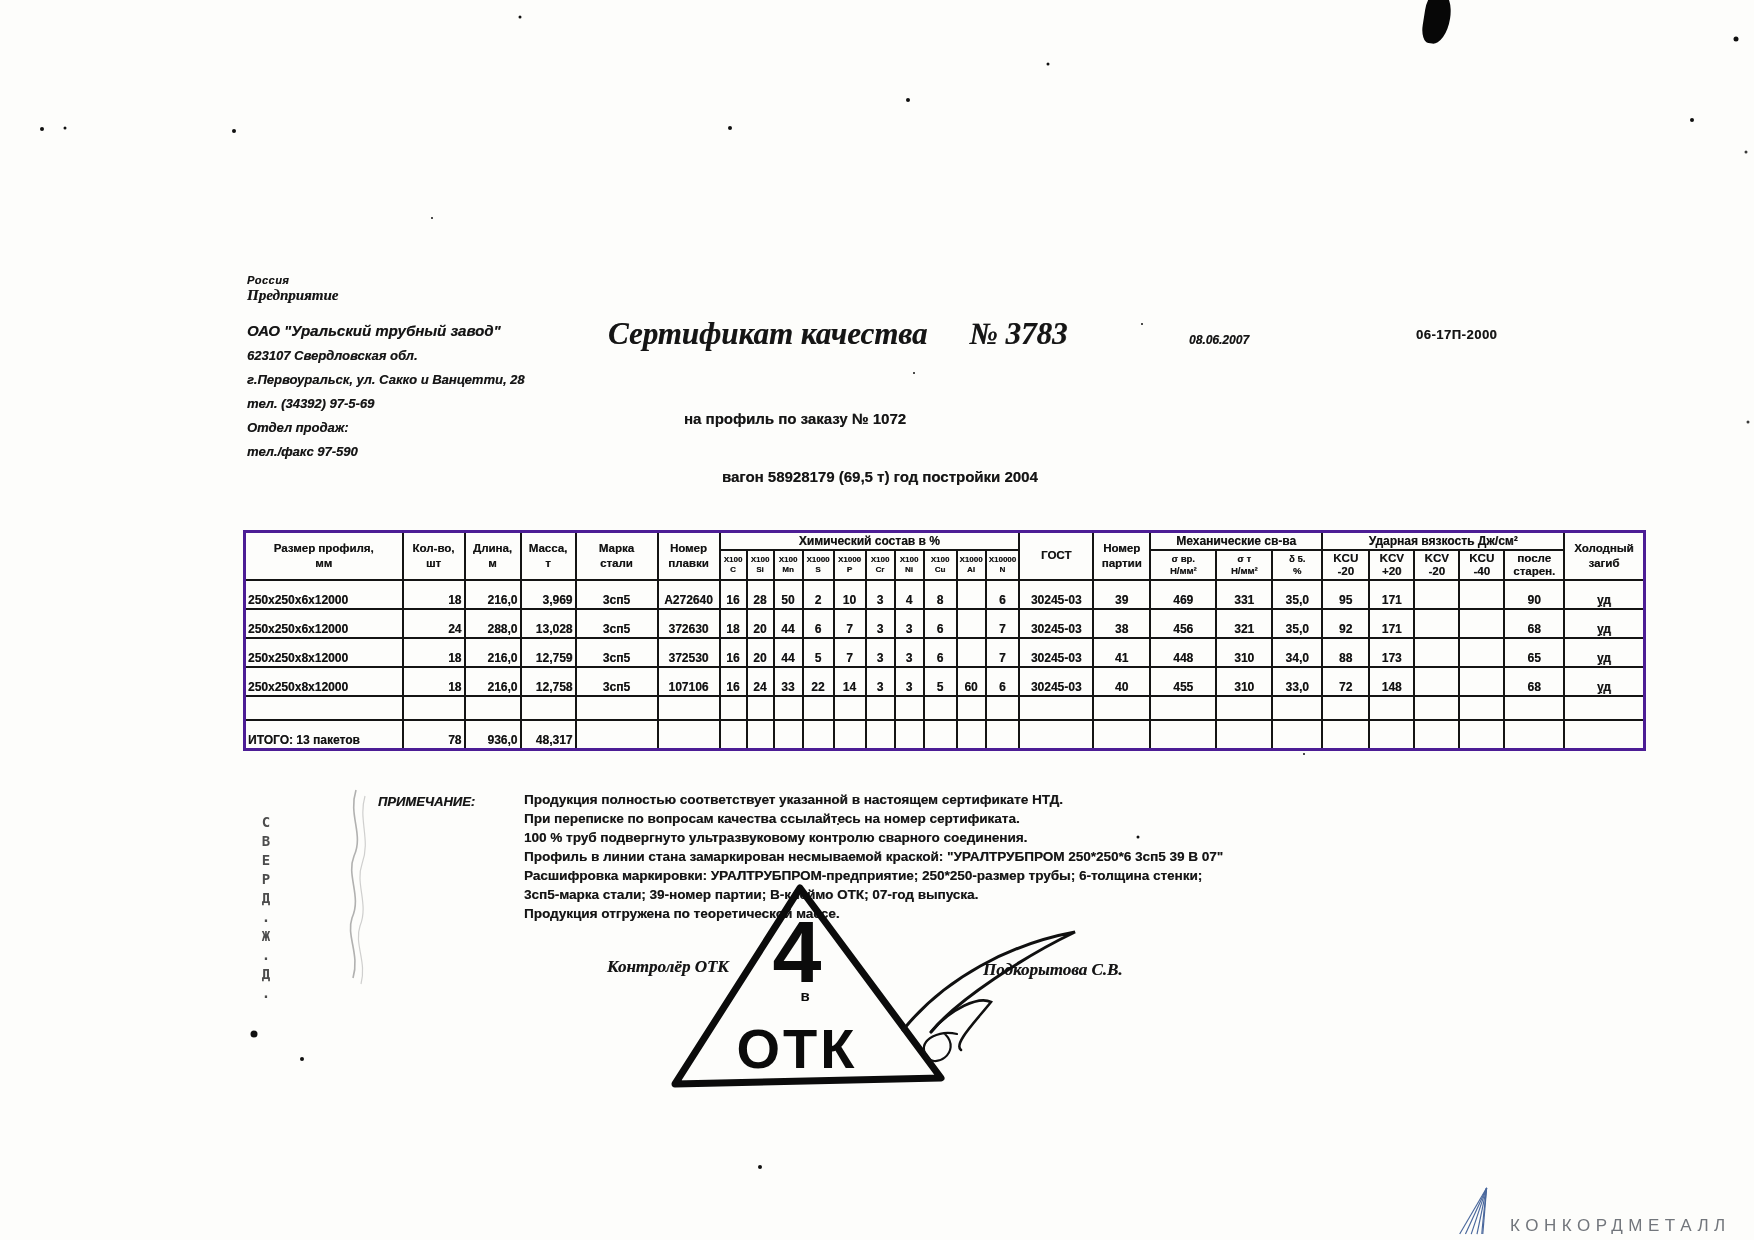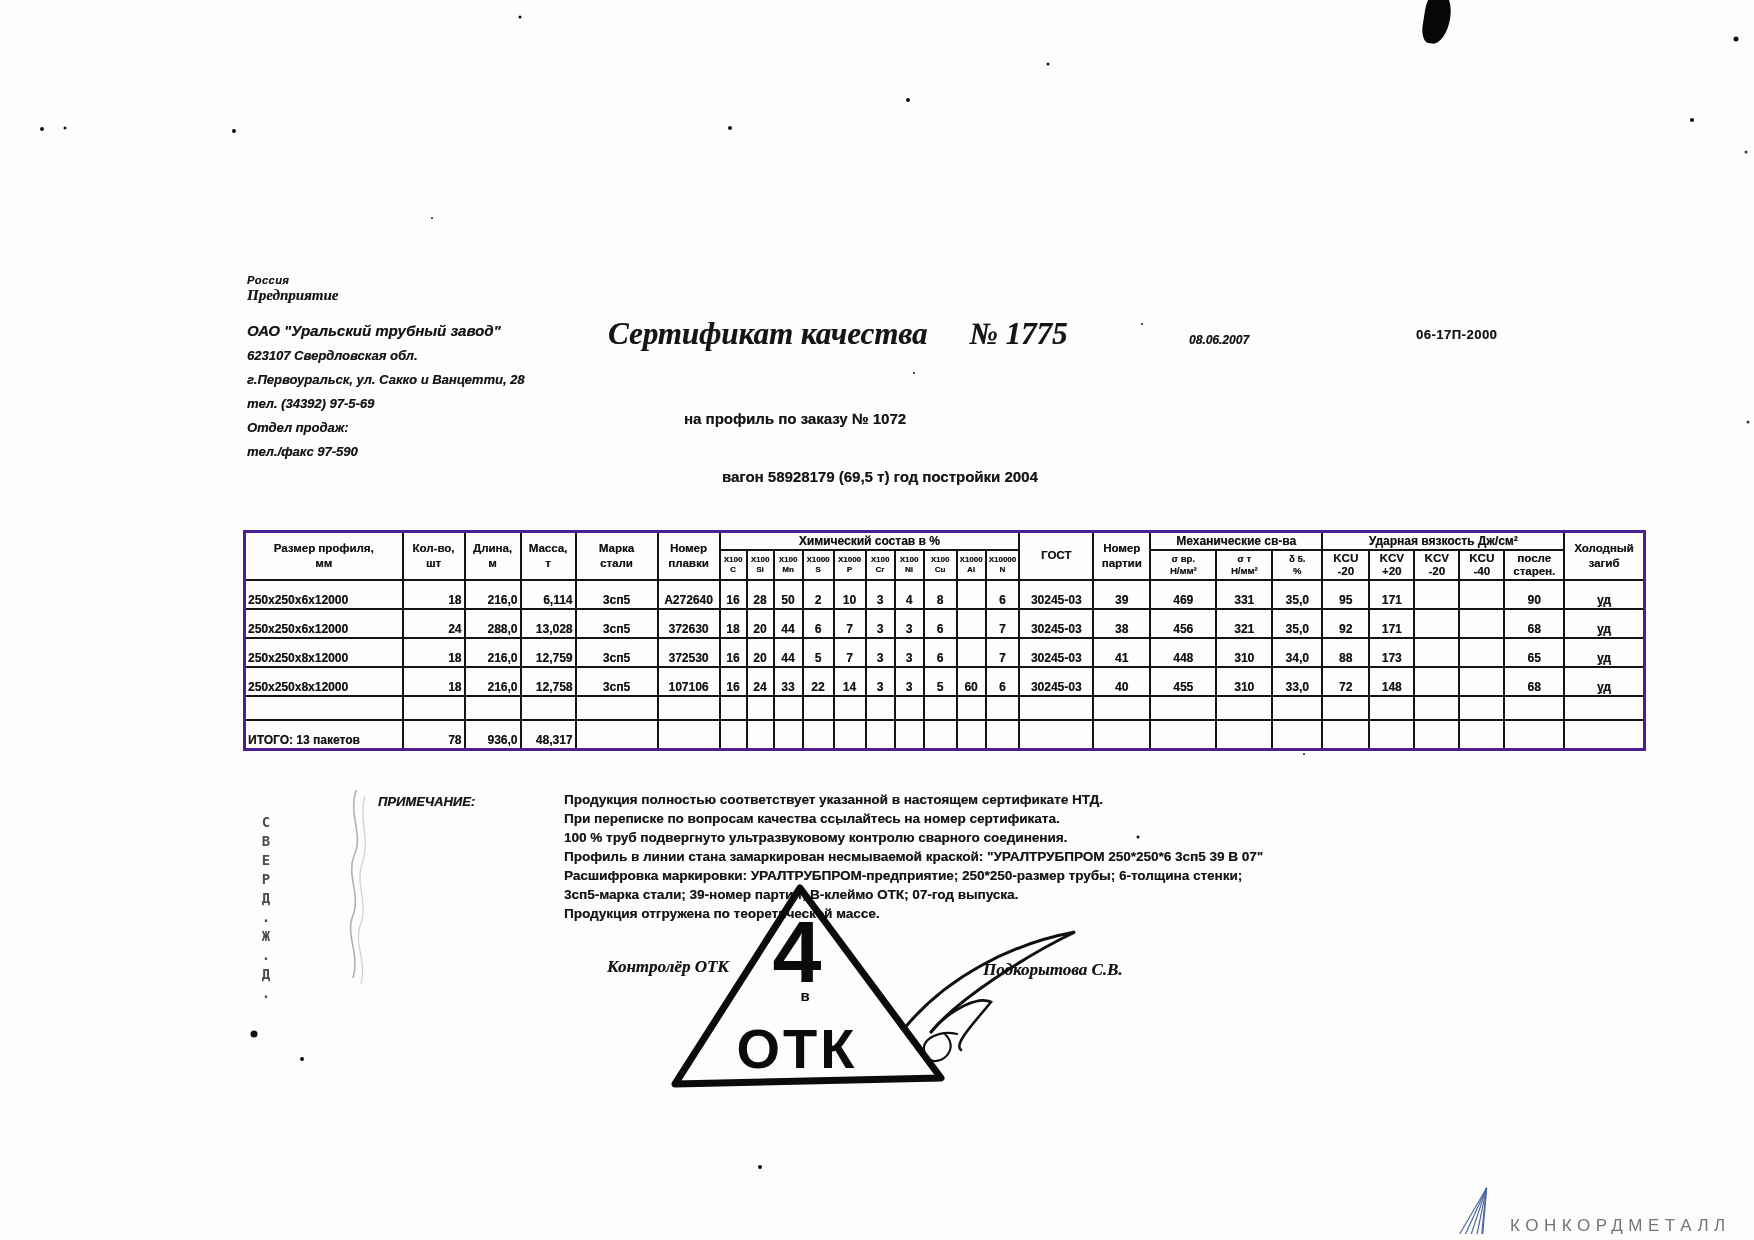--- a/index.html
+++ b/index.html
@@ -37,21 +37,21 @@
   .th-impact{font-size:11.5px;line-height:1.15;}
   tbody td{height:25px;font-size:12px;vertical-align:bottom;}
   .row-empty td{height:20px;}
   .c-left{text-align:left;padding-left:6px;border-radius:9px;}
   .c-right{text-align:right;padding-right:5px;}
   .c-center{text-align:center;}
   .c-ud{text-align:center;text-decoration:underline;}
 
   
   .notes-label{position:absolute;left:378px;top:794px;font-size:13px;font-weight:bold;font-style:italic;}
-  .notes{position:absolute;left:564px;top:790px;font-size:13.5px;font-weight:bold;line-height:19px;white-space:nowrap;}
+  .notes{position:absolute;left:524px;top:790px;font-size:13.5px;font-weight:bold;line-height:19px;white-space:nowrap;}
 
   
   .ctrl-label{position:absolute;left:607px;top:957px;font-family:"Liberation Serif",serif;
     font-style:italic;font-weight:bold;font-size:17px;}
   .signer{position:absolute;left:983px;top:960px;font-family:"Liberation Serif",serif;
     font-style:italic;font-weight:bold;font-size:17px;}
   .stamp{position:absolute;left:645px;top:882px;}
 
   
   .side-text{position:absolute;left:258px;top:814px;writing-mode:vertical-lr;text-orientation:upright;
@@ -88,21 +88,21 @@
   <div class="addr">623107 Свердловская обл.</div>
   <div class="addr">г.Первоуральск, ул. Сакко и Ванцетти, 28</div>
   <div class="addr">тел. (34392) 97-5-69</div>
   <div class="addr">Отдел продаж:</div>
   <div class="addr">тел./факс 97-590</div>
 </div>
 
 <div class="doc-code smudge">06-17П-2000</div>
 
 <div class="cert-title smudge">
-  <span>Сертификат качества</span><span class="cert-no">№ 1775</span>
+  <span>Сертификат качества</span><span class="cert-no">№ 3783</span>
 </div>
 <div class="cert-date smudge">08.06.2007</div>
 <div class="subtitle smudge">на профиль по заказу № 1072</div>
 <div class="wagon smudge">вагон 58928179 (69,5 т) год постройки 2004</div>
 
 <table class="cert smudge">
   <colgroup>
       <col style="width: 158px;">
       <col style="width: 62px;">
       <col style="width: 56px;">
@@ -191,21 +191,21 @@
 -40</th>
         <th class="th-sub th-impact">после
 старен.</th>
       </tr>
   </thead>
   <tbody>
       <tr class="row-data">
         <td class="c-left">250х250х6х12000</td>
         <td class="c-right">18</td>
         <td class="c-right">216,0</td>
-        <td class="c-right">6,114</td>
+        <td class="c-right">3,969</td>
         <td class="c-center">3сп5</td>
         <td class="c-center">А272640</td>
         <td class="c-center">16</td>
         <td class="c-center">28</td>
         <td class="c-center">50</td>
         <td class="c-center">2</td>
         <td class="c-center">10</td>
         <td class="c-center">3</td>
         <td class="c-center">4</td>
         <td class="c-center">8</td>

